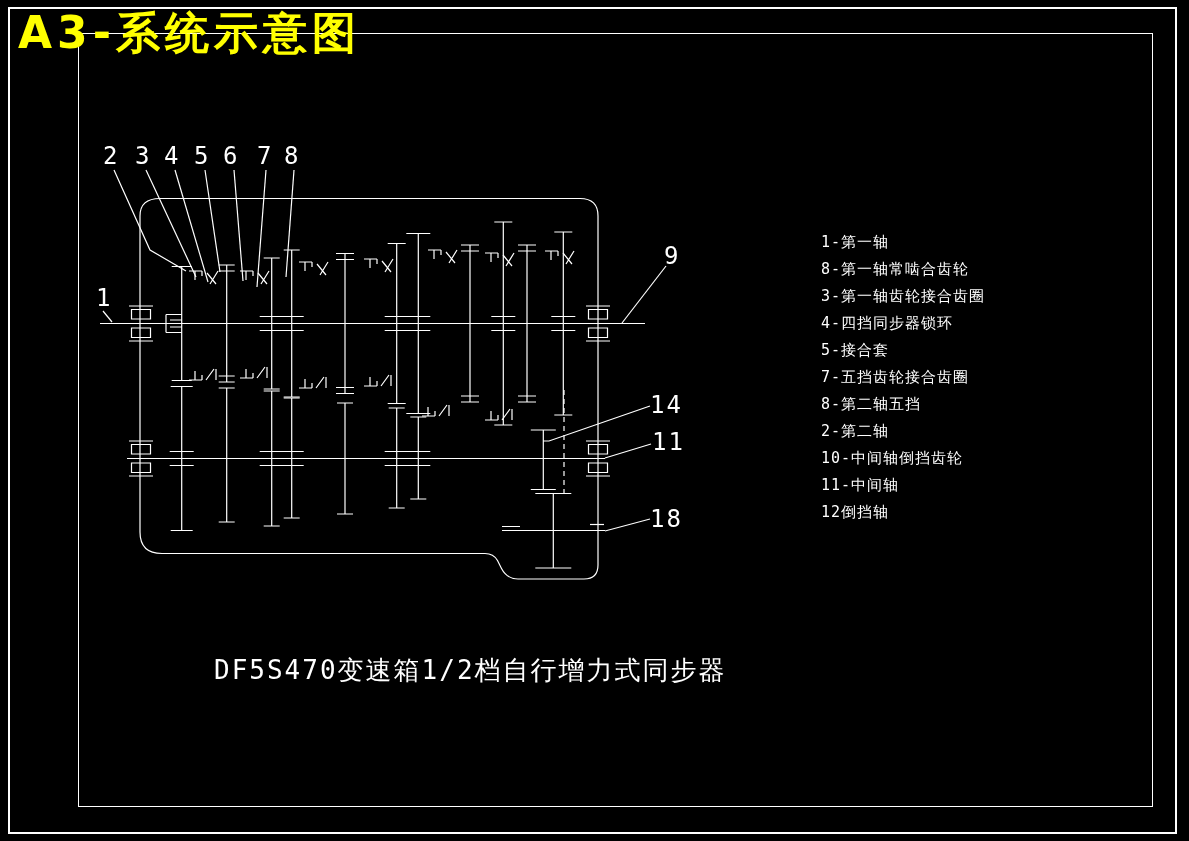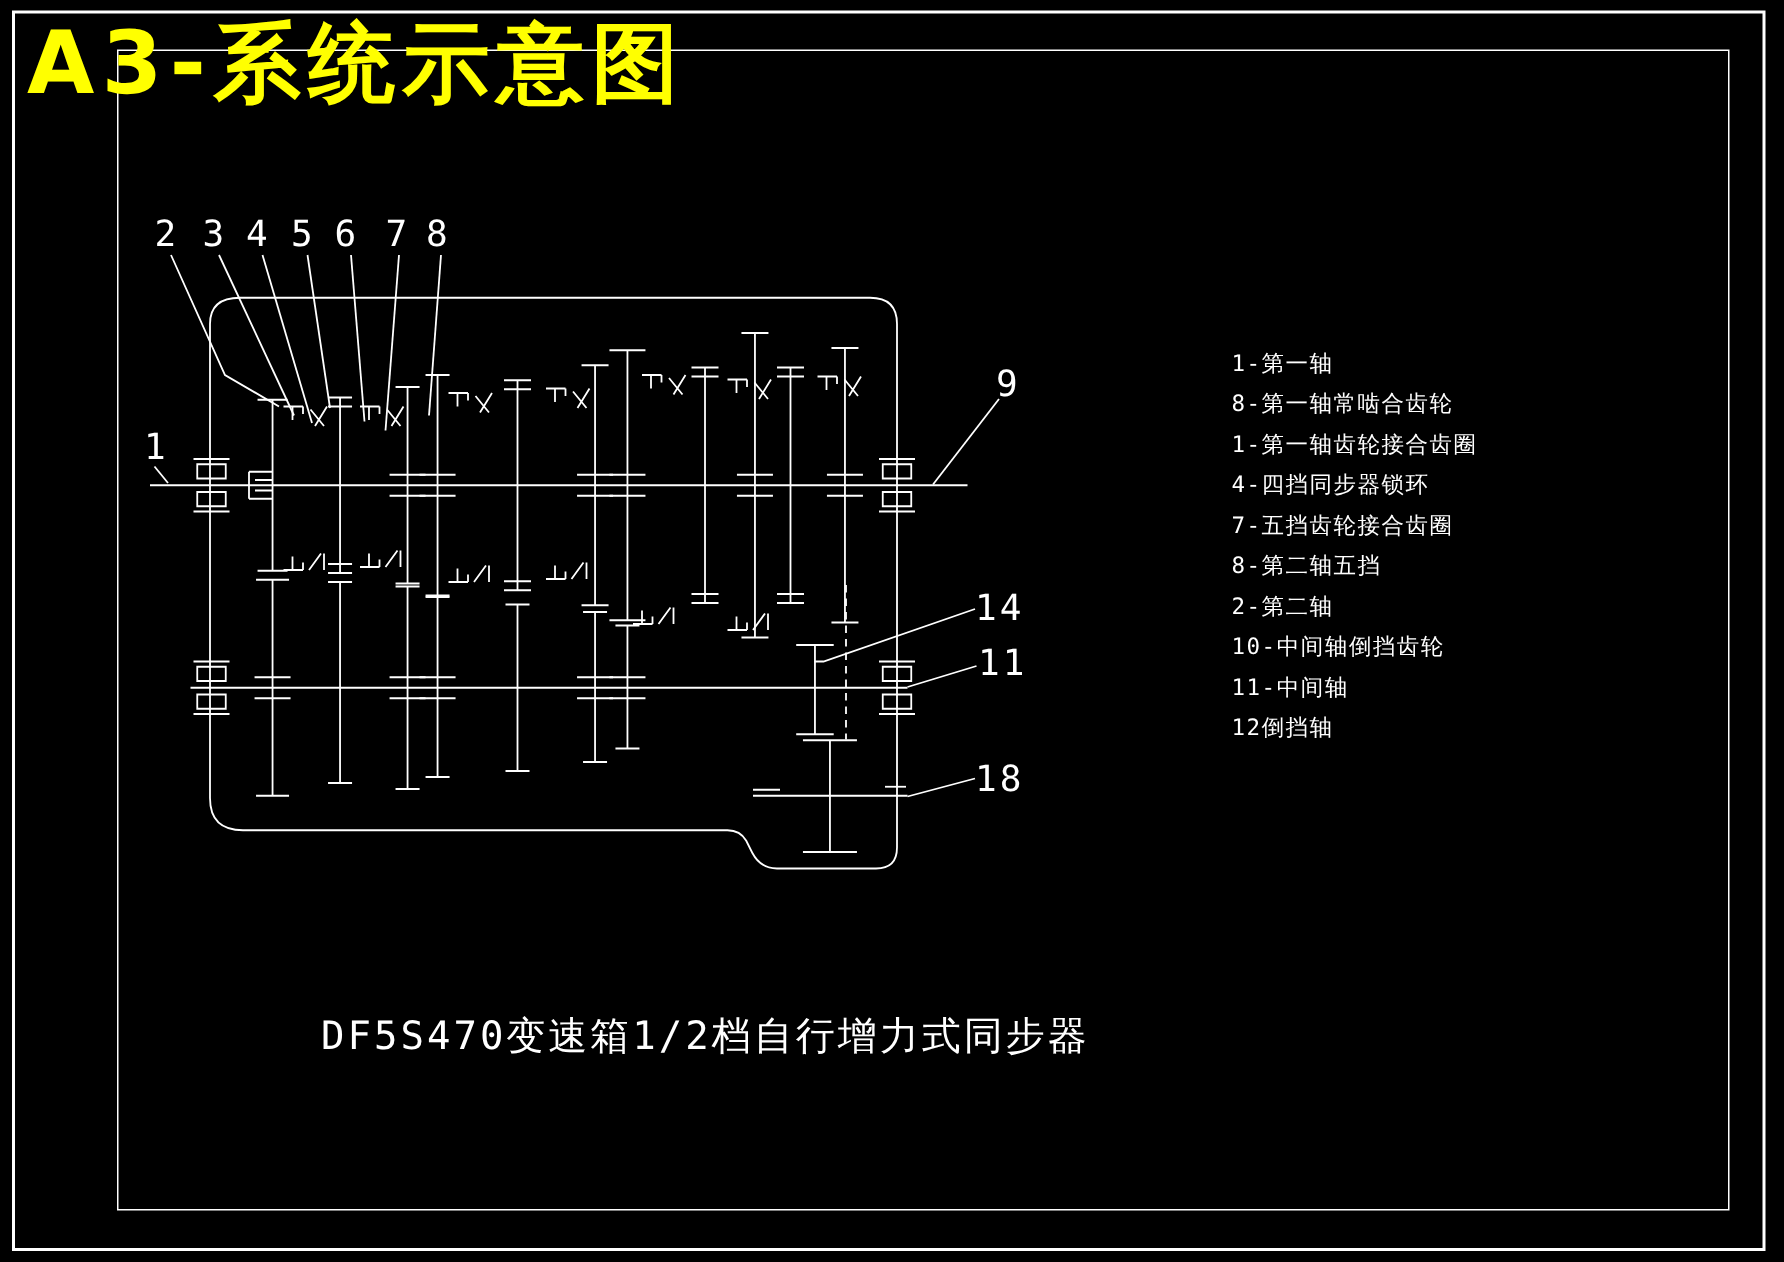--- a/index.html
+++ b/index.html
@@ -4,30 +4,30 @@
 <style>
   html,body{margin:0;padding:0;background:#000;}
   body{position:relative;width:1189px;height:841px;overflow:hidden;
        font-family:"DejaVu Sans Mono","Liberation Mono",monospace;}
   .frame-outer{position:absolute;left:8px;top:7px;width:1169px;height:827px;
        border:2px solid var(--line,#fff);box-sizing:border-box;}
   .frame-inner{position:absolute;left:78px;top:33px;width:1075px;height:774px;
        border:1px solid var(--line,#fff);box-sizing:border-box;}
   .page-title{position:absolute;left:18px;top:4px;color:var(--title,#ff0);
        font-family:"DejaVu Sans","Liberation Sans",sans-serif;
-       font-weight:bold;font-size:58px;letter-spacing:5px;white-space:nowrap;z-index:5;}
+       font-weight:bold;font-size:44px;letter-spacing:5px;white-space:nowrap;z-index:5;}
   .diagram-svg{position:absolute;left:0;top:0;z-index:2;}
   .diagram-svg path{stroke:var(--line,#fff);fill:none;stroke-width:1.2;}
   .callout{position:absolute;color:var(--line,#fff);font-size:24px;
        letter-spacing:2px;white-space:nowrap;z-index:3;}
   .legend{position:absolute;left:821px;top:229px;z-index:3;}
   .legend-item{color:var(--line,#fff);font-size:15px;height:27px;line-height:27px;
        letter-spacing:1px;white-space:nowrap;}
   .caption{position:absolute;left:214px;top:653px;color:var(--line,#fff);
-       font-size:26px;letter-spacing:2px;white-space:nowrap;z-index:3;margin-top:20px;}
+       font-size:26px;letter-spacing:2px;white-space:nowrap;z-index:3;}
 </style>
 </head>
 <body style="--line: #ffffff; --title: #ffff00; background: rgb(0, 0, 0);">
 
 <div class="frame-outer"></div>
 <div class="frame-inner"></div>
 
 <div class="page-title">A3-系统示意图</div>
 
 <svg id="diagram-svg" class="diagram-svg" width="1189" height="841" viewBox="0 0 1189 841">
@@ -98,22 +98,23 @@
 <span class="callout" style="left:257px;top:142px">7</span>
 <span class="callout" style="left:284px;top:142px">8</span>
 <span class="callout" style="left:664px;top:242px">9</span>
 <span class="callout" style="left:650px;top:391px">14</span>
 <span class="callout" style="left:652px;top:428px">11</span>
 <span class="callout" style="left:650px;top:505px">18</span>
 
 <div class="legend">
   <div class="legend-item">1-第一轴</div>
   <div class="legend-item">8-第一轴常啮合齿轮</div>
-  <div class="legend-item">1-第一轴齿轮接合齿圈</div>
+  <div class="legend-item">3-第一轴齿轮接合齿圈</div>
   <div class="legend-item">4-四挡同步器锁环</div>
+  <div class="legend-item">5-接合套</div>
   <div class="legend-item">7-五挡齿轮接合齿圈</div>
   <div class="legend-item">8-第二轴五挡</div>
   <div class="legend-item">2-第二轴</div>
   <div class="legend-item">10-中间轴倒挡齿轮</div>
   <div class="legend-item">11-中间轴</div>
   <div class="legend-item">12倒挡轴</div>
 </div>
 
 <div class="caption">DF5S470变速箱1/2档自行增力式同步器</div>
 

